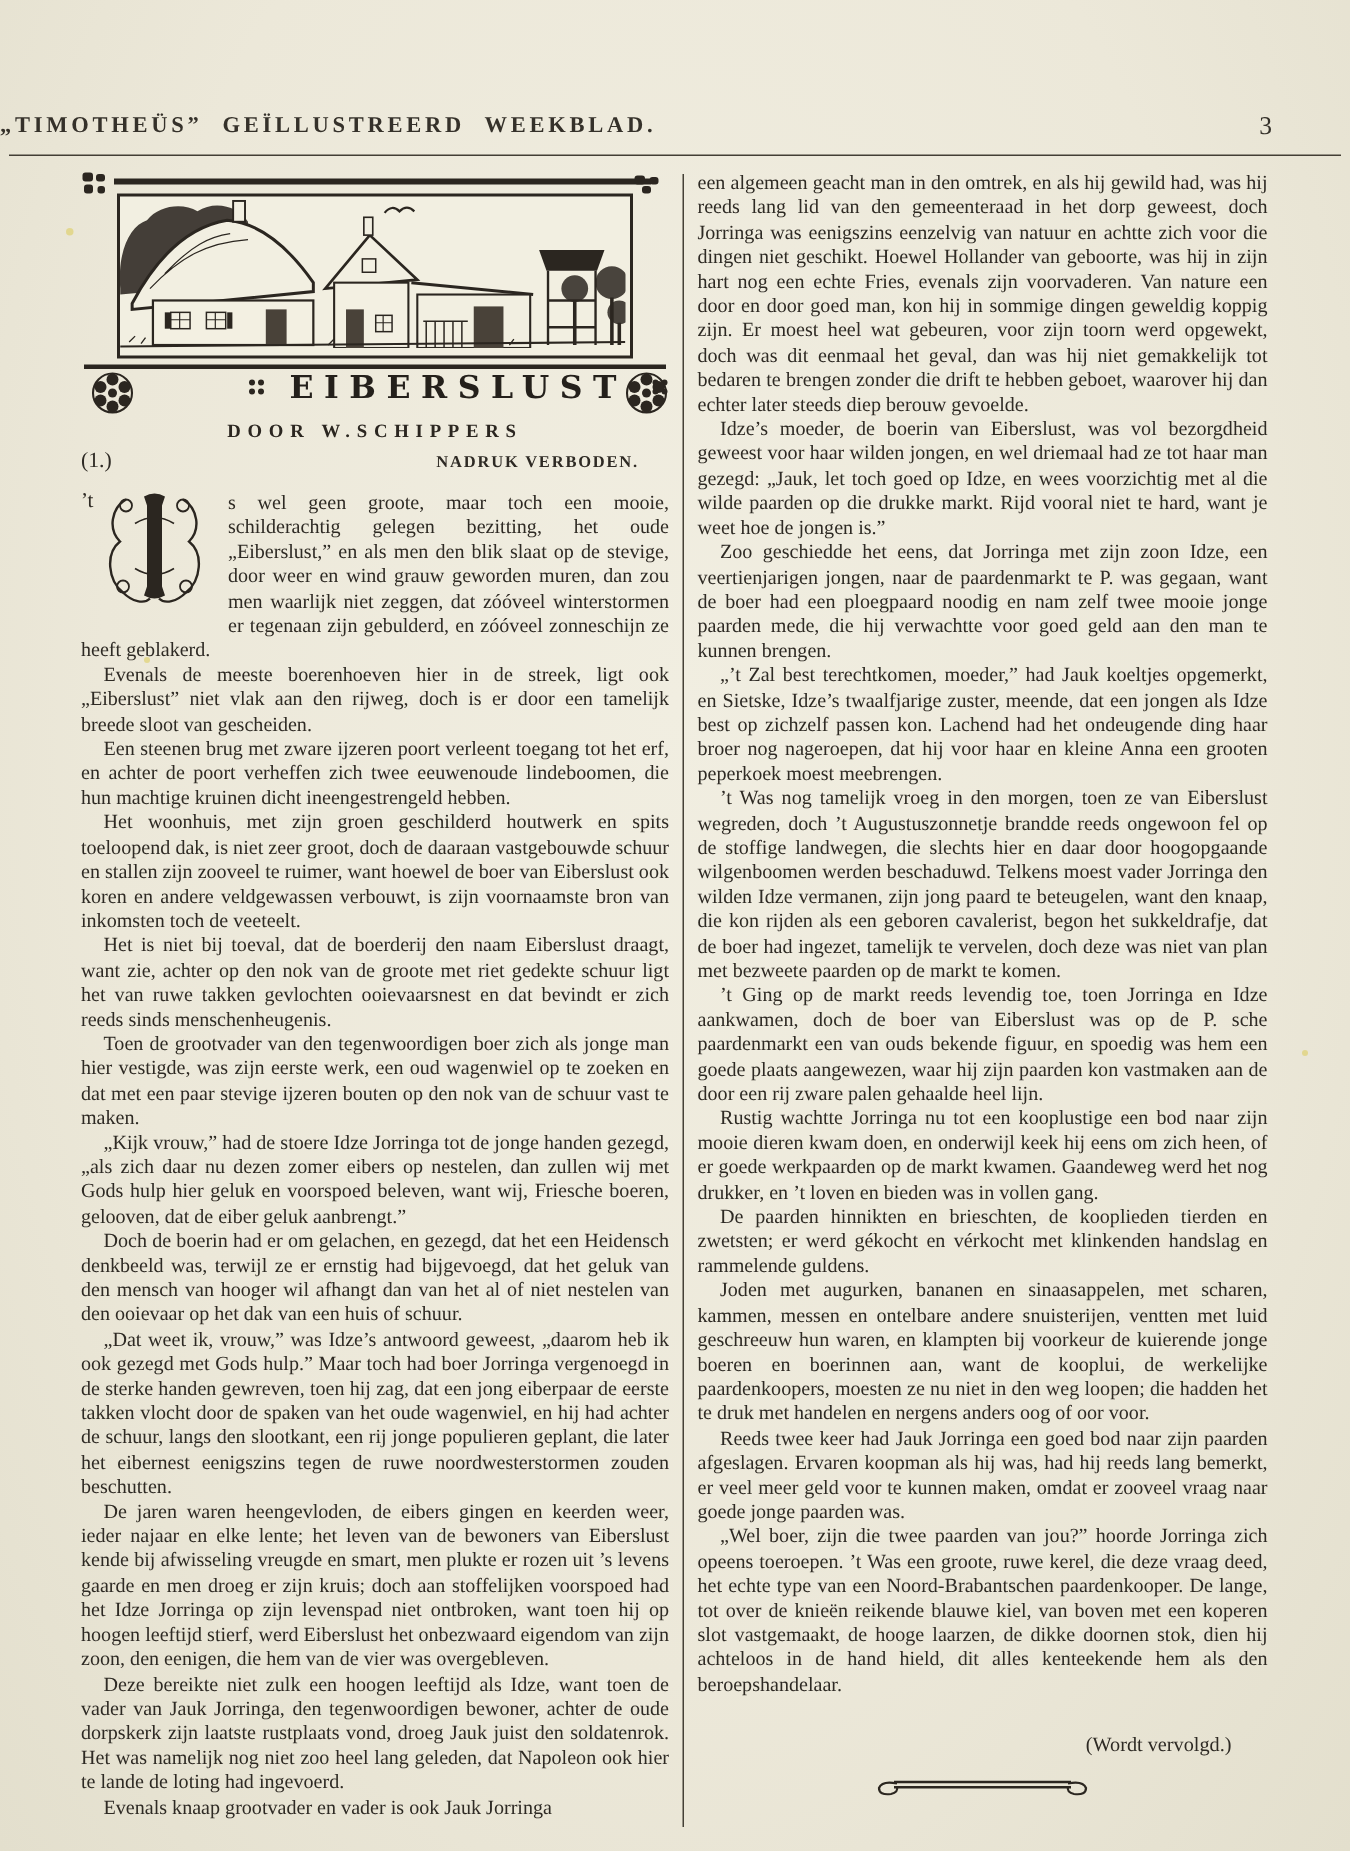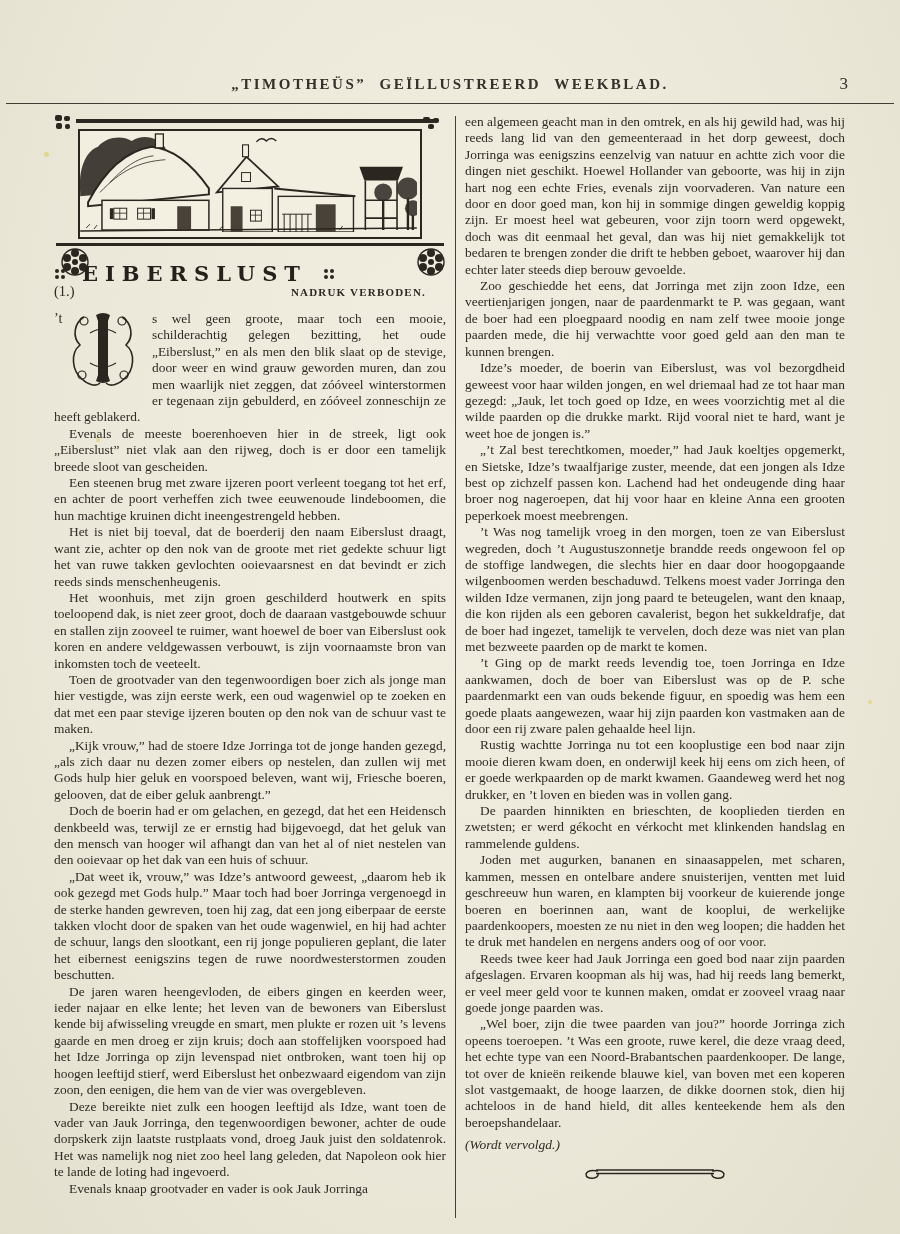--- a/index.html
+++ b/index.html
@@ -3,53 +3,53 @@
 <meta charset="utf-8">
 <style>
   html,body{margin:0;padding:0;}
   body{width:900px;height:1234px;background:#d8d4c4;}
   .page{
     position:relative;width:900px;height:1234px;overflow:hidden;
     background:radial-gradient(ellipse at 50% 38%, #f1eee1 0%, #ece8d9 60%, #e3dfcd 100%);
     color:#2e2a24;font-family:"Liberation Serif","DejaVu Serif",serif;
   }
   .speck{position:absolute;border-radius:50%;background:#d9c53a;opacity:.45;}
-  .masthead{position:absolute;top:76px;left:0;width:100%;text-align:center;
+  .masthead{position:absolute;top:76px;left:0;width:100%;
     font-weight:bold;font-size:15px;letter-spacing:2.5px;word-spacing:7px;color:#35312a;}
   .pagenum{position:absolute;top:74px;right:52px;font-size:17px;color:#35312a;}
   .header-rule{position:absolute;top:103px;left:6px;right:6px;border-top:1.6px solid #433e35;}
   .columns{position:absolute;top:114px;left:54px;width:794px;display:flex;}
   .col-left{width:392px;height:1108px;overflow:hidden;}
   .col-divider{width:0;border-left:1.3px solid #454036;height:1102px;margin:2px 9px 0 9px;}
   .col-right{width:380px;}
   p.para{margin:0;text-indent:15px;text-align:justify;font-size:13.4px;line-height:16.4px;font-family:Liberation Serif, serif;}
   p.noindent{text-indent:0;}
   
   .illus-top{position:relative;height:15px;}
   .illus-top .bar{position:absolute;left:22px;right:12px;top:5px;height:3.5px;background:#2b2620;}
   .corner{position:absolute;top:0;}
   .corner.left{left:0;} .corner.right{right:0;top:2px;}
   .illus-frame{margin:0 24px 0 24px;height:106px;border:2.5px solid #2b2620;background:#f2efe1;overflow:hidden;}
   .illus-bottom{position:relative;height:8px;margin-top:2px;}
   .illus-bottom .bar{position:absolute;left:2px;right:2px;top:2px;height:3px;background:#2b2620;}
   .title-row{position:relative;height:34px;margin-top:-4px;}
   .rosette{position:absolute;top:2px;}
   .rosette.left{left:6px;} .rosette.right{right:0;}
-  .title-center{position:absolute;left:0;right:0;top:16px;display:flex;justify-content:flex-start;align-items:center;gap:16px;}
+  .title-center{position:absolute;left:0;right:0;top:0;display:flex;justify-content:flex-end;align-items:center;gap:16px;}
   .story-title{font-family:"DejaVu Serif",serif;font-weight:bold;font-size:21px;letter-spacing:7px;color:#24201b;}
   .byline{text-align:center;font-size:12.5px;font-weight:bold;letter-spacing:4.5px;color:#2b2620;margin-top:1px;}
   .meta-row{position:relative;height:22px;margin-top:2px;}
   .part-number{position:absolute;left:0;top:2px;font-size:14.5px;}
   .copyright{position:absolute;right:20px;top:5px;font-size:11px;font-weight:bold;letter-spacing:1.2px;}
   .bodytext{margin-top:8px;}
   
   .dropcap-box{float:left;width:94px;height:82px;position:relative;margin:2px 4px 0 0;}
   .lead-t{position:absolute;left:0;top:-2px;font-size:14px;}
   .dropcap-svg{position:absolute;left:16px;top:-4px;}
-  .continuation{font-style:italic;font-size:13.5px;padding-right:24px;margin-top:6px;}
+  .continuation{text-align:right;font-size:13.5px;padding-right:24px;margin-top:24px;}
   .end-ornament{text-align:center;margin-top:12px;}
   svg .ink{fill:#2b2620;}
   svg .line{stroke:#2b2620;fill:none;}
 </style>
 </head>
 <body>
 
 <div class="page">
 
   <div class="speck" style="left:44px;top:152px;width:5px;height:5px;"></div>
@@ -159,20 +159,21 @@
           <circle class="ink" cx="15" cy="6" r="4"></circle>
             <circle class="ink" cx="23" cy="11" r="4"></circle>
           <circle class="ink" cx="23" cy="20" r="4"></circle>
             <circle class="ink" cx="15" cy="24" r="4"></circle>
           <circle class="ink" cx="7" cy="20" r="4"></circle>
             <circle class="ink" cx="7" cy="11" r="4"></circle>
           <circle class="ink" cx="15" cy="15" r="3"></circle>
         </svg>
       </div>
 
+      <div class="byline">DOOR W.SCHIPPERS</div>
 
       <div class="meta-row">
         <span class="part-number">(1.)</span>
         <span class="copyright">NADRUK VERBODEN.</span>
       </div>
 
       <div class="bodytext">
         <p class="para noindent">
           <span class="dropcap-box">
             <span class="lead-t">’t</span>
@@ -184,38 +185,38 @@
               <circle class="line" cx="12" cy="66" r="4" stroke-width="1.2"></circle>
               <circle class="line" cx="54" cy="66" r="4" stroke-width="1.2"></circle>
               <path class="line" d="M20,24 q13,-8 26,0 M20,54 q13,8 26,0" stroke-width="1.1"></path>
               <path class="ink" d="M26,6 Q33,2 40,6 L38,12 L38,66 L40,72 Q33,76 26,72 L28,66 L28,12 Z"></path>
             </svg>
           </span>
           <span>s wel geen groote, maar toch een mooie, schilderachtig gelegen bezitting, het oude „Eiberslust,” en als men den blik slaat op de stevige, door weer en wind grauw geworden muren, dan zou men waarlijk niet zeggen, dat zóóveel winterstormen er tegenaan zijn gebulderd, en zóóveel zonneschijn ze heeft geblakerd.</span>
         </p>
         <p class="para">Evenals de meeste boerenhoeven hier in de streek, ligt ook „Eiberslust” niet vlak aan den rijweg, doch is er door een tamelijk breede sloot van gescheiden.</p>
         <p class="para">Een steenen brug met zware ijzeren poort verleent toegang tot het erf, en achter de poort verheffen zich twee eeuwenoude lindeboomen, die hun machtige kruinen dicht ineengestrengeld hebben.</p>
+        <p class="para">Het woonhuis, met zijn groen geschilderd houtwerk en spits toeloopend dak, is niet zeer groot, doch de daaraan vastgebouwde schuur en stallen zijn zooveel te ruimer, want hoewel de boer van Eiberslust ook koren en andere veldgewassen verbouwt, is zijn voornaamste bron van inkomsten toch de veeteelt.</p>
         <p class="para">Het is niet bij toeval, dat de boerderij den naam Eiberslust draagt, want zie, achter op den nok van de groote met riet gedekte schuur ligt het van ruwe takken gevlochten ooievaarsnest en dat bevindt er zich reeds sinds menschenheugenis.</p>
-        <p class="para">Het woonhuis, met zijn groen geschilderd houtwerk en spits toeloopend dak, is niet zeer groot, doch de daaraan vastgebouwde schuur en stallen zijn zooveel te ruimer, want hoewel de boer van Eiberslust ook koren en andere veldgewassen verbouwt, is zijn voornaamste bron van inkomsten toch de veeteelt.</p>
         <p class="para">Toen de grootvader van den tegenwoordigen boer zich als jonge man hier vestigde, was zijn eerste werk, een oud wagenwiel op te zoeken en dat met een paar stevige ijzeren bouten op den nok van de schuur vast te maken.</p>
         <p class="para">„Kijk vrouw,” had de stoere Idze Jorringa tot de jonge handen gezegd, „als zich daar nu dezen zomer eibers op nestelen, dan zullen wij met Gods hulp hier geluk en voorspoed beleven, want wij, Friesche boeren, gelooven, dat de eiber geluk aanbrengt.”</p>
         <p class="para">Doch de boerin had er om gelachen, en gezegd, dat het een Heidensch denkbeeld was, terwijl ze er ernstig had bijgevoegd, dat het geluk van den mensch van hooger wil afhangt dan van het al of niet nestelen van den ooievaar op het dak van een huis of schuur.</p>
         <p class="para">„Dat weet ik, vrouw,” was Idze’s antwoord geweest, „daarom heb ik ook gezegd met Gods hulp.” Maar toch had boer Jorringa vergenoegd in de sterke handen gewreven, toen hij zag, dat een jong eiberpaar de eerste takken vlocht door de spaken van het oude wagenwiel, en hij had achter de schuur, langs den slootkant, een rij jonge populieren geplant, die later het eibernest eenigszins tegen de ruwe noordwesterstormen zouden beschutten.</p>
         <p class="para">De jaren waren heengevloden, de eibers gingen en keerden weer, ieder najaar en elke lente; het leven van de bewoners van Eiberslust kende bij afwisseling vreugde en smart, men plukte er rozen uit ’s levens gaarde en men droeg er zijn kruis; doch aan stoffelijken voorspoed had het Idze Jorringa op zijn levenspad niet ontbroken, want toen hij op hoogen leeftijd stierf, werd Eiberslust het onbezwaard eigendom van zijn zoon, den eenigen, die hem van de vier was overgebleven.</p>
         <p class="para">Deze bereikte niet zulk een hoogen leeftijd als Idze, want toen de vader van Jauk Jorringa, den tegenwoordigen bewoner, achter de oude dorpskerk zijn laatste rustplaats vond, droeg Jauk juist den soldatenrok. Het was namelijk nog niet zoo heel lang geleden, dat Napoleon ook hier te lande de loting had ingevoerd.</p>
         <p class="para">Evenals knaap grootvader en vader is ook Jauk Jorringa</p>
       </div>
     </div>
 
     <div class="col-divider"></div>
 
     <div class="col-right">
       <p class="para noindent">een algemeen geacht man in den omtrek, en als hij gewild had, was hij reeds lang lid van den gemeenteraad in het dorp geweest, doch Jorringa was eenigszins eenzelvig van natuur en achtte zich voor die dingen niet geschikt. Hoewel Hollander van geboorte, was hij in zijn hart nog een echte Fries, evenals zijn voorvaderen. Van nature een door en door goed man, kon hij in sommige dingen geweldig koppig zijn. Er moest heel wat gebeuren, voor zijn toorn werd opgewekt, doch was dit eenmaal het geval, dan was hij niet gemakkelijk tot bedaren te brengen zonder die drift te hebben geboet, waarover hij dan echter later steeds diep berouw gevoelde.</p>
+      <p class="para">Idze’s moeder, de boerin van Eiberslust, was vol bezorgdheid geweest voor haar wilden jongen, en wel driemaal had ze tot haar man gezegd: „Jauk, let toch goed op Idze, en wees voorzichtig met al die wilde paarden op die drukke markt. Rijd vooral niet te hard, want je weet hoe de jongen is.”</p>
       <p class="para">Zoo geschiedde het eens, dat Jorringa met zijn zoon Idze, een veertienjarigen jongen, naar de paardenmarkt te P. was gegaan, want de boer had een ploegpaard noodig en nam zelf twee mooie jonge paarden mede, die hij verwachtte voor goed geld aan den man te kunnen brengen.</p>
-      <p class="para">Idze’s moeder, de boerin van Eiberslust, was vol bezorgdheid geweest voor haar wilden jongen, en wel driemaal had ze tot haar man gezegd: „Jauk, let toch goed op Idze, en wees voorzichtig met al die wilde paarden op die drukke markt. Rijd vooral niet te hard, want je weet hoe de jongen is.”</p>
       <p class="para">„’t Zal best terechtkomen, moeder,” had Jauk koeltjes opgemerkt, en Sietske, Idze’s twaalfjarige zuster, meende, dat een jongen als Idze best op zichzelf passen kon. Lachend had het ondeugende ding haar broer nog nageroepen, dat hij voor haar en kleine Anna een grooten peperkoek moest meebrengen.</p>
       <p class="para">’t Was nog tamelijk vroeg in den morgen, toen ze van Eiberslust wegreden, doch ’t Augustuszonnetje brandde reeds ongewoon fel op de stoffige landwegen, die slechts hier en daar door hoogopgaande wilgenboomen werden beschaduwd. Telkens moest vader Jorringa den wilden Idze vermanen, zijn jong paard te beteugelen, want den knaap, die kon rijden als een geboren cavalerist, begon het sukkeldrafje, dat de boer had ingezet, tamelijk te vervelen, doch deze was niet van plan met bezweete paarden op de markt te komen.</p>
       <p class="para">’t Ging op de markt reeds levendig toe, toen Jorringa en Idze aankwamen, doch de boer van Eiberslust was op de P. sche paardenmarkt een van ouds bekende figuur, en spoedig was hem een goede plaats aangewezen, waar hij zijn paarden kon vastmaken aan de door een rij zware palen gehaalde heel lijn.</p>
       <p class="para">Rustig wachtte Jorringa nu tot een kooplustige een bod naar zijn mooie dieren kwam doen, en onderwijl keek hij eens om zich heen, of er goede werkpaarden op de markt kwamen. Gaandeweg werd het nog drukker, en ’t loven en bieden was in vollen gang.</p>
       <p class="para">De paarden hinnikten en brieschten, de kooplieden tierden en zwetsten; er werd gékocht en vérkocht met klinkenden handslag en rammelende guldens.</p>
       <p class="para">Joden met augurken, bananen en sinaasappelen, met scharen, kammen, messen en ontelbare andere snuisterijen, ventten met luid geschreeuw hun waren, en klampten bij voorkeur de kuierende jonge boeren en boerinnen aan, want de kooplui, de werkelijke paardenkoopers, moesten ze nu niet in den weg loopen; die hadden het te druk met handelen en nergens anders oog of oor voor.</p>
       <p class="para">Reeds twee keer had Jauk Jorringa een goed bod naar zijn paarden afgeslagen. Ervaren koopman als hij was, had hij reeds lang bemerkt, er veel meer geld voor te kunnen maken, omdat er zooveel vraag naar goede jonge paarden was.</p>
       <p class="para">„Wel boer, zijn die twee paarden van jou?” hoorde Jorringa zich opeens toeroepen. ’t Was een groote, ruwe kerel, die deze vraag deed, het echte type van een Noord-Brabantschen paardenkooper. De lange, tot over de knieën reikende blauwe kiel, van boven met een koperen slot vastgemaakt, de hooge laarzen, de dikke doornen stok, dien hij achteloos in de hand hield, dit alles kenteekende hem als den beroepshandelaar.</p>
 
       <div class="continuation">(Wordt vervolgd.)</div>

